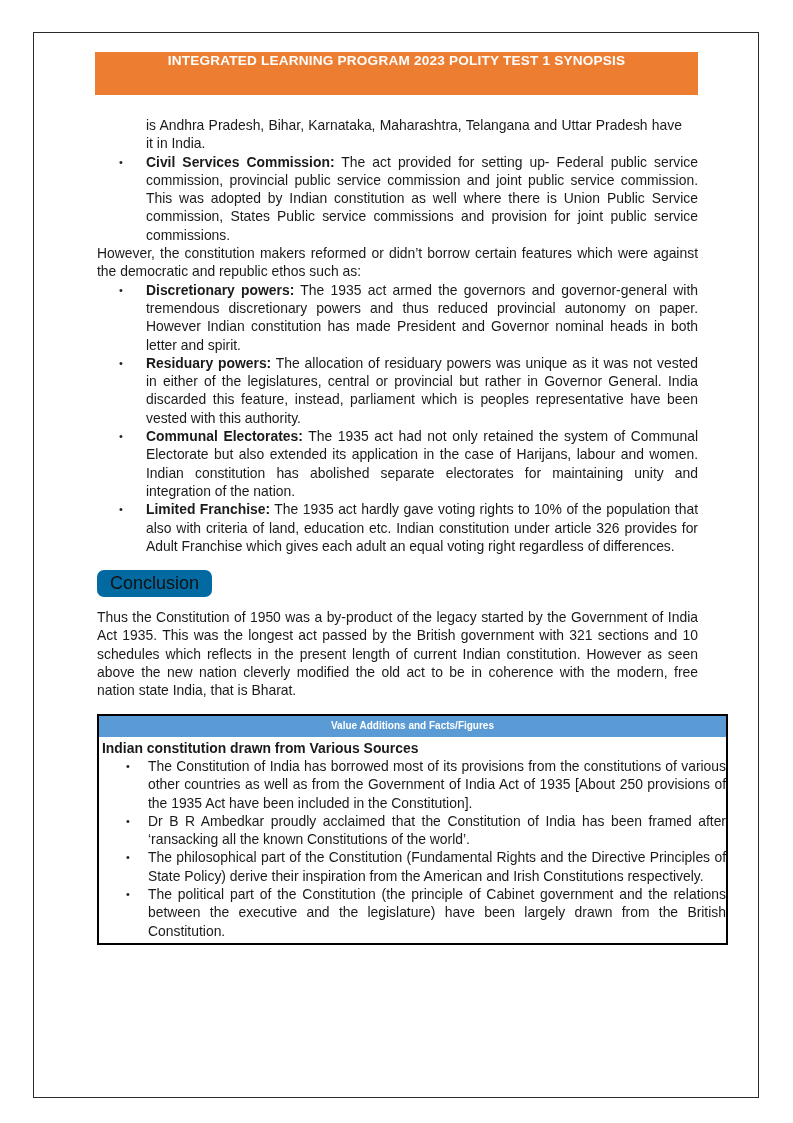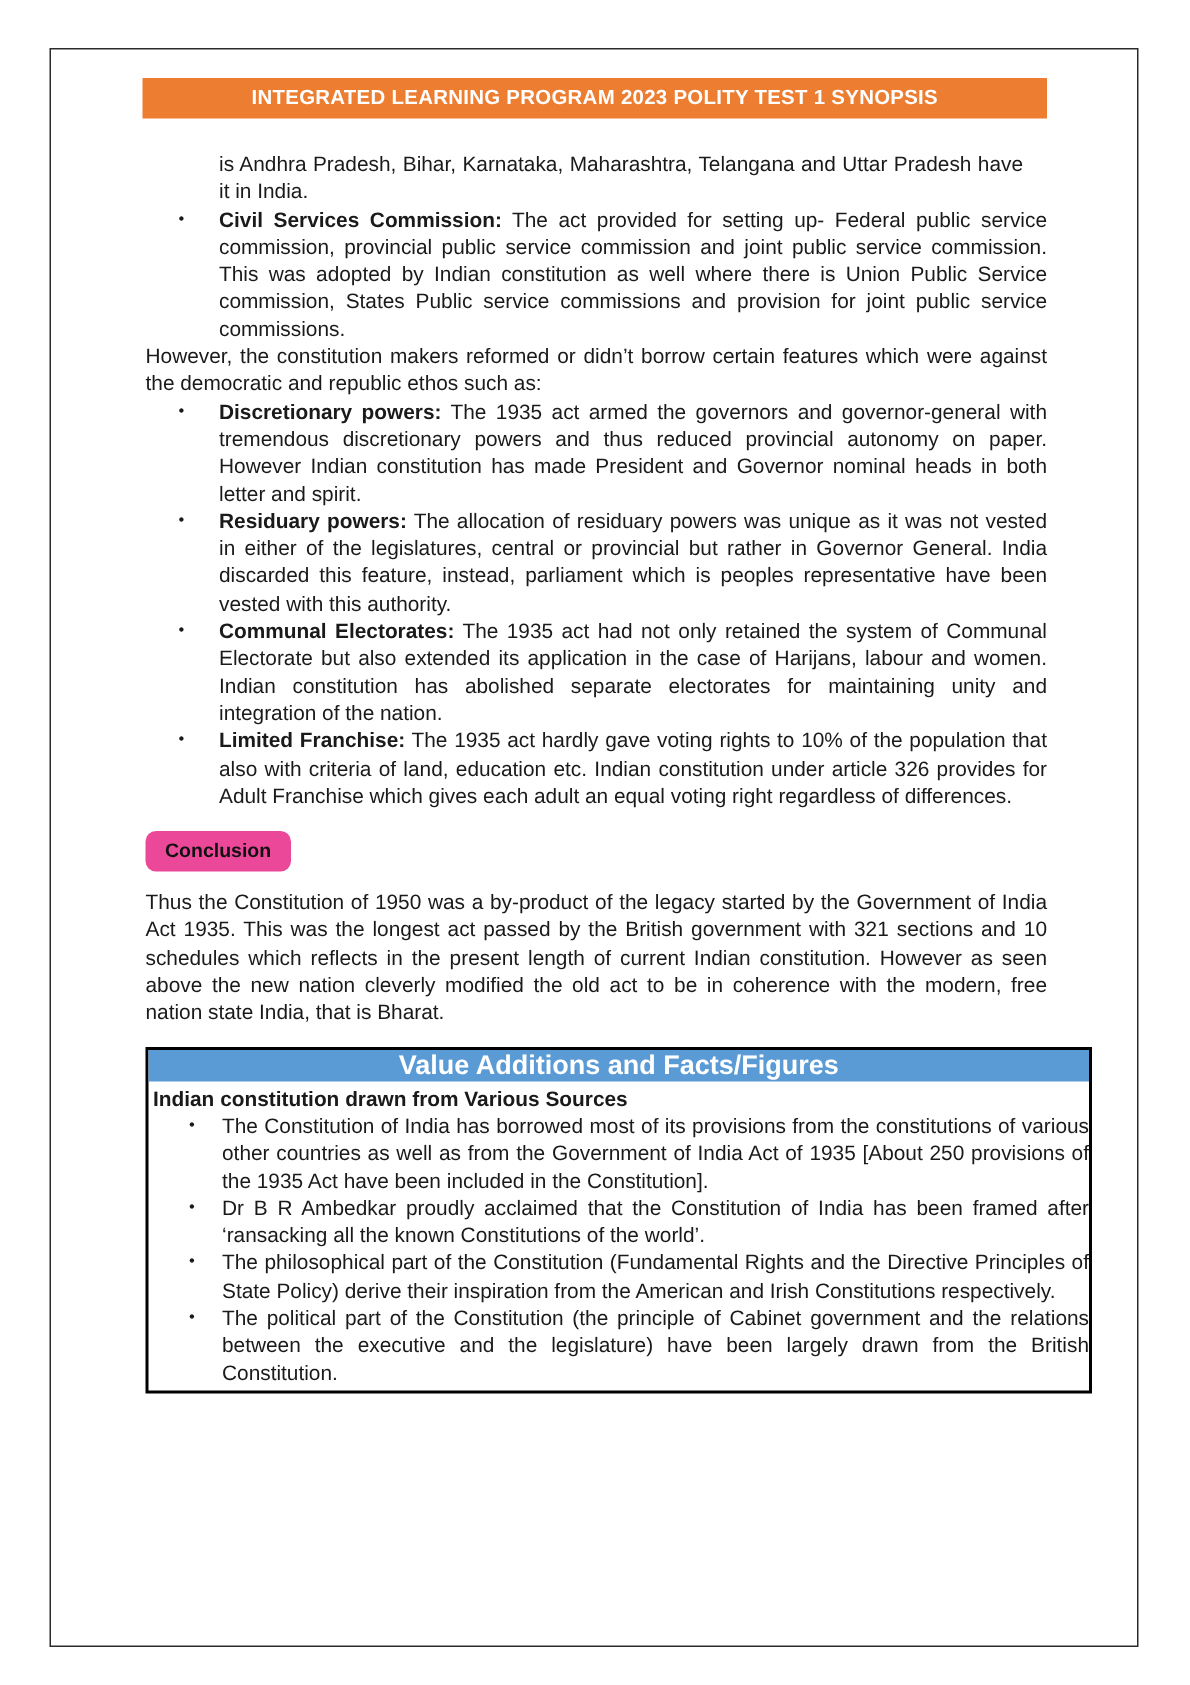--- a/index.html
+++ b/index.html
@@ -7,45 +7,45 @@
   body { font-family:"Liberation Sans", sans-serif; color:#1a1a1a; }
   .page {
     position:relative; width:793px; height:1123px; background:#fff;
     overflow:hidden; font-size:13.9px; line-height:18.3px;
   }
   .frame {
     position:absolute; left:33px; top:32px; width:726px; height:1066px;
     border:1px solid #2b2b2b; background:#fff;
   }
   .banner {
-    margin:19px 60px 0 61px; height:27px; background:#ED7D31;
-    display:flex; align-items:center; justify-content:center;
+    margin:19px 60px 0 61px; height:43px; background:#ED7D31;
+    display:flex; align-items:flex-start; justify-content:center;
   }
   .banner span {
     color:#ffffff; font-weight:bold; font-size:13.6px; letter-spacing:0.2px;
   }
   .content { margin:0 60px 0 63px; }
   .p-opening { margin:21px 16px 0 49px; text-align:justify; }
   .bullet { display:flex; }
   .bullet .dot {
     flex:0 0 49px; padding-left:22px; font-size:11px; line-height:18.3px;
   }
   .bullet .btext { flex:1; text-align:justify; }
   .para { text-align:justify; }
   .mt-blank { margin-top:17px; }
   .badge {
-    display:inline-block; margin-top:15px; background:#ec4899;
+    display:inline-block; margin-top:15px; background:#0369a1;
     border-radius:7px; padding:5px 13px 6px 13px;
-    font-weight:bold; font-size:13px; line-height:16px; color:#111;
+    font-weight:normal; font-size:18px; line-height:16px; color:#111;
   }
   .conclusion-para { margin-top:11px; }
   .value-box { margin-top:14px; width:631px; border:2px solid #000; }
   .vb-header {
     background:#5B9BD5; color:#fff; font-weight:bold; text-align:center;
-    padding:2px 0 3px 0; font-size:18px; line-height:16px;
+    padding:2px 0 3px 0; font-size:10px; line-height:16px;
   }
   .vb-body { padding:2px 0 3px 3px; }
   .vb-sub { font-weight:bold; }
   .vb-bullet { display:flex; }
   .vb-bullet .dot {
     flex:0 0 46px; padding-left:24px; font-size:11px; line-height:18.3px;
   }
   .vb-bullet .btext { flex:1; text-align:justify; }
   .footer {
     position:absolute; left:28px; top:1030px; width:673px; height:27px;

